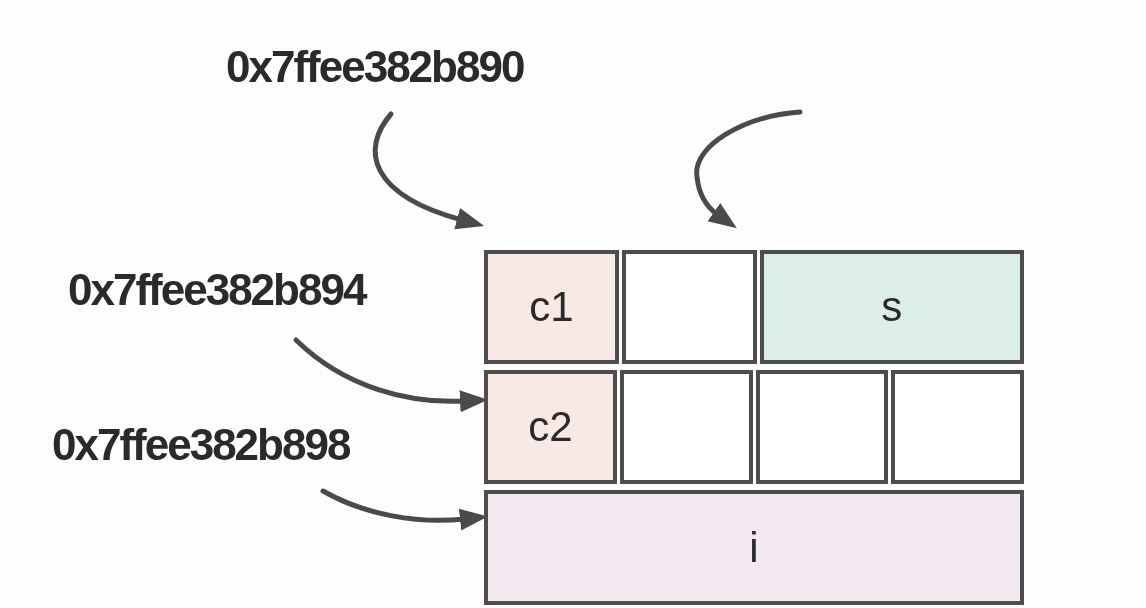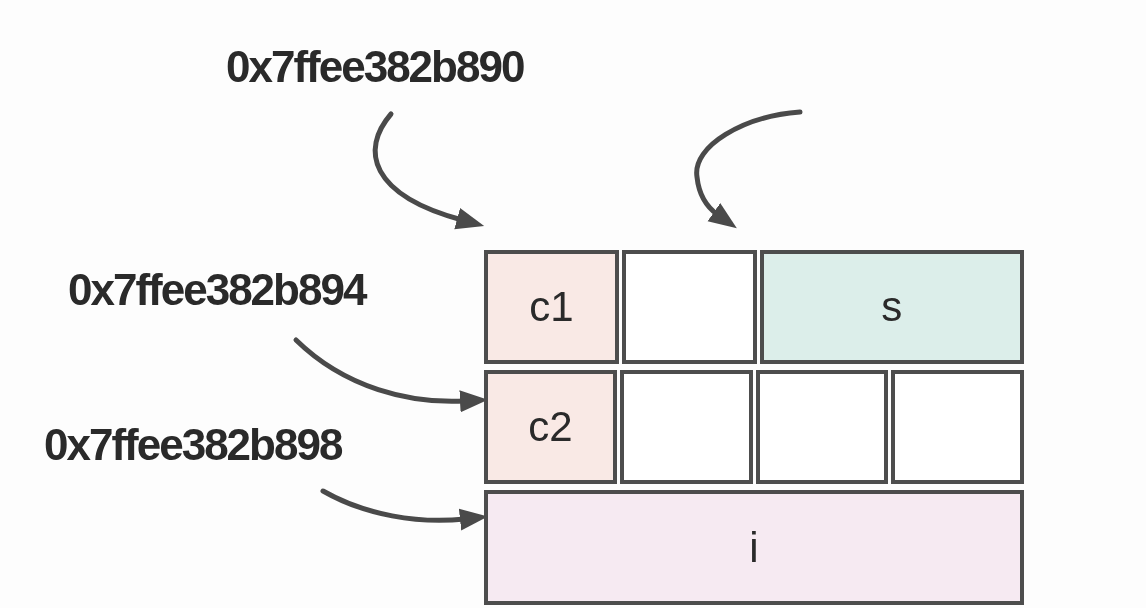--- a/index.html
+++ b/index.html
@@ -21,21 +21,21 @@
     position:absolute;
     font-weight:700;
     font-size:44px;
     letter-spacing:-2px;
     color:var(--text);
     white-space:nowrap;
   }
   .addr-0 { left:226px; top:42px; }
   .addr-1 { left:738px; top:42px; }
   .addr-2 { left:44px;  top:265px;margin-left:24px; }
-  .addr-3 { left:44px;  top:420px; }
+  .addr-3 { left:52px;  top:420px; }
 
   .grid {
     position:absolute;
     left:484px; top:222px;
     width:540px;
     display:flex;
     flex-direction:column;
     gap:6px;
     margin-top:28px;
   }

